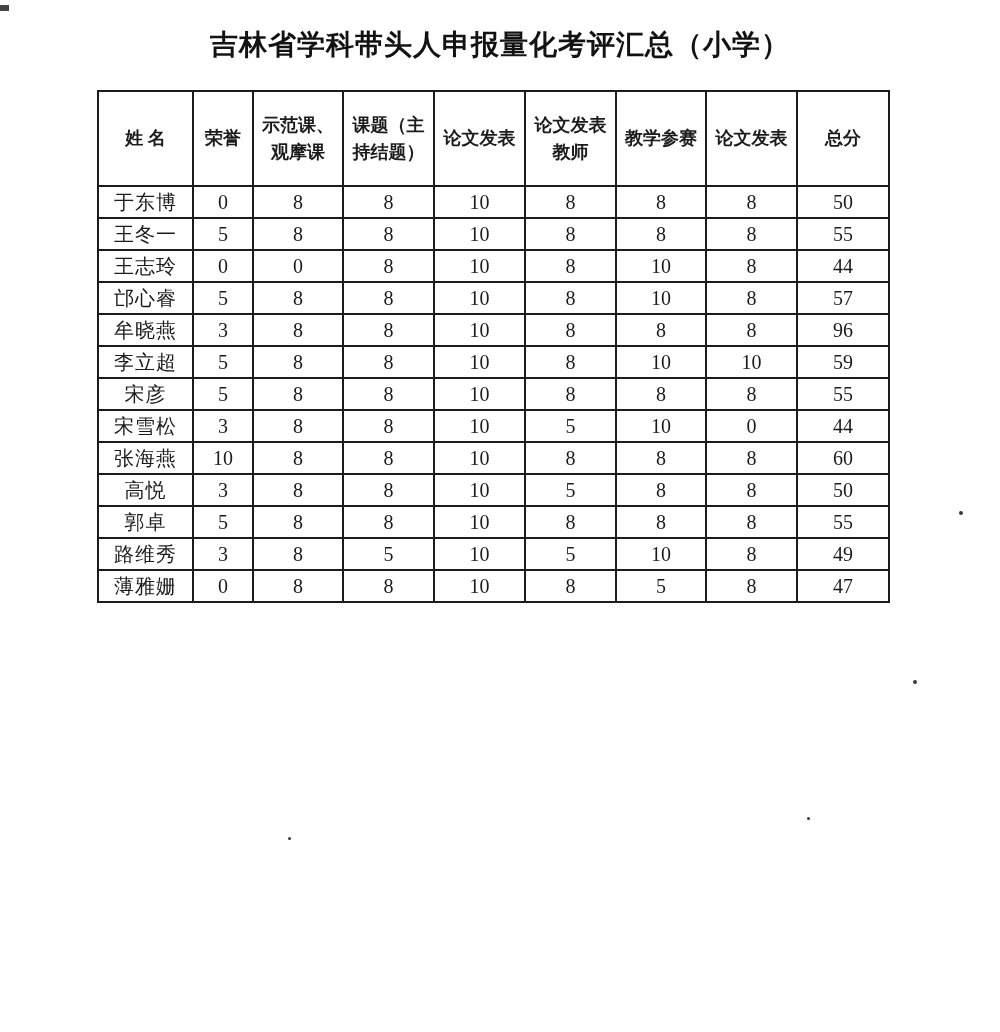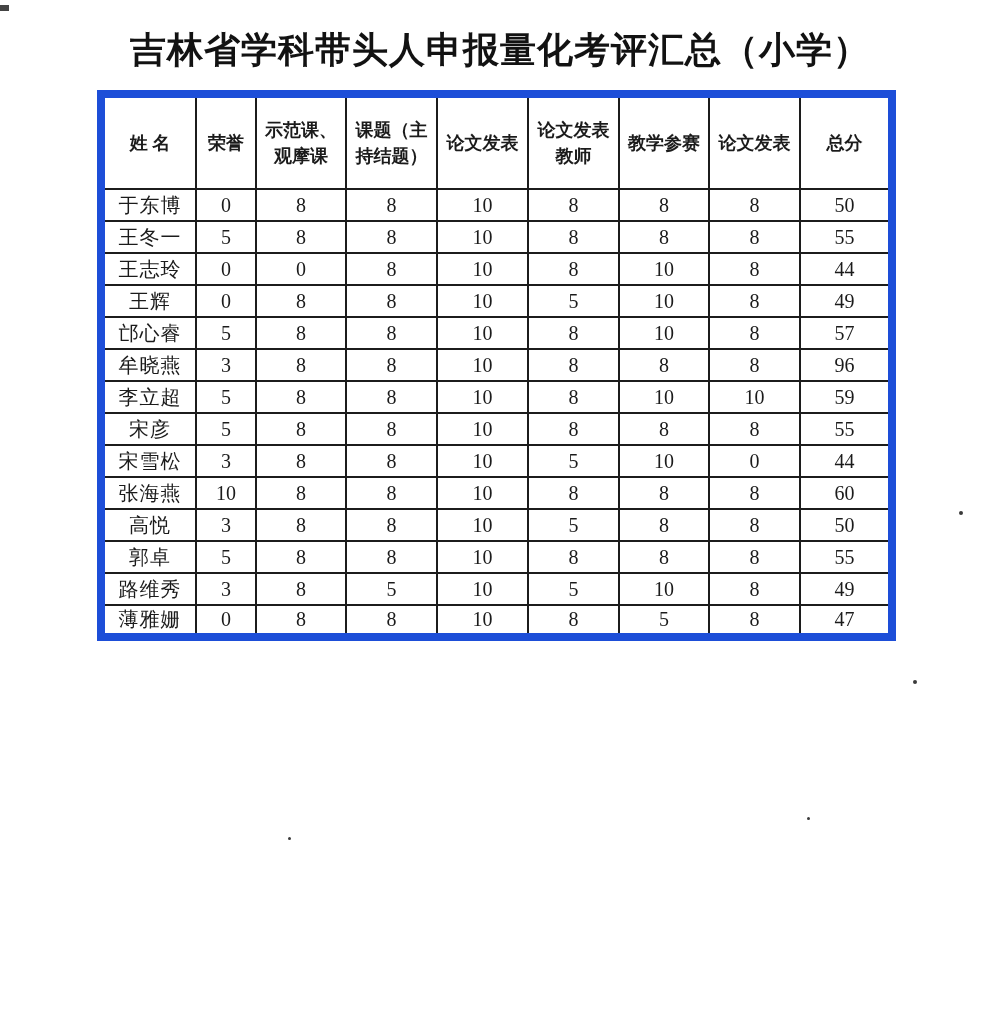--- a/index.html
+++ b/index.html
@@ -14,34 +14,34 @@
     font-family: "Liberation Serif", serif;
     color: #1b1b1b;
     overflow: hidden;
   }
   .doc-title {
     position: absolute;
     top: 26px;
     left: 0;
     width: 100%;
     text-align: center;
-    font-size: 36px;
+    font-size: 28px;
     font-weight: bold;
     letter-spacing: 1px;
     color: #121212;
     white-space: nowrap;
   }
   table.score-table {
     position: absolute;
     left: 97px;
     top: 90px;
     width: 793px;
     border-collapse: collapse;
     table-layout: fixed;
-    border: 8px solid #1d4ed8;
+    border: 1px solid #1d4ed8;
     background: #ffffff;
   }
   table.score-table th,
   table.score-table td {
     border: 2px solid #1c1c1c;
     text-align: center;
     vertical-align: middle;
     padding: 0;
     overflow: hidden;
   }
@@ -136,31 +136,20 @@
         <td>0</td>
         <td>0</td>
         <td>8</td>
         <td>10</td>
         <td>8</td>
         <td>10</td>
         <td>8</td>
         <td>44</td>
       </tr>
       <tr>
-        <td class="name-cell">王辉</td>
-        <td>0</td>
-        <td>8</td>
-        <td>8</td>
-        <td>10</td>
-        <td>5</td>
-        <td>10</td>
-        <td>8</td>
-        <td>49</td>
-      </tr>
-      <tr>
         <td class="name-cell">邙心睿</td>
         <td>5</td>
         <td>8</td>
         <td>8</td>
         <td>10</td>
         <td>8</td>
         <td>10</td>
         <td>8</td>
         <td>57</td>
       </tr>

